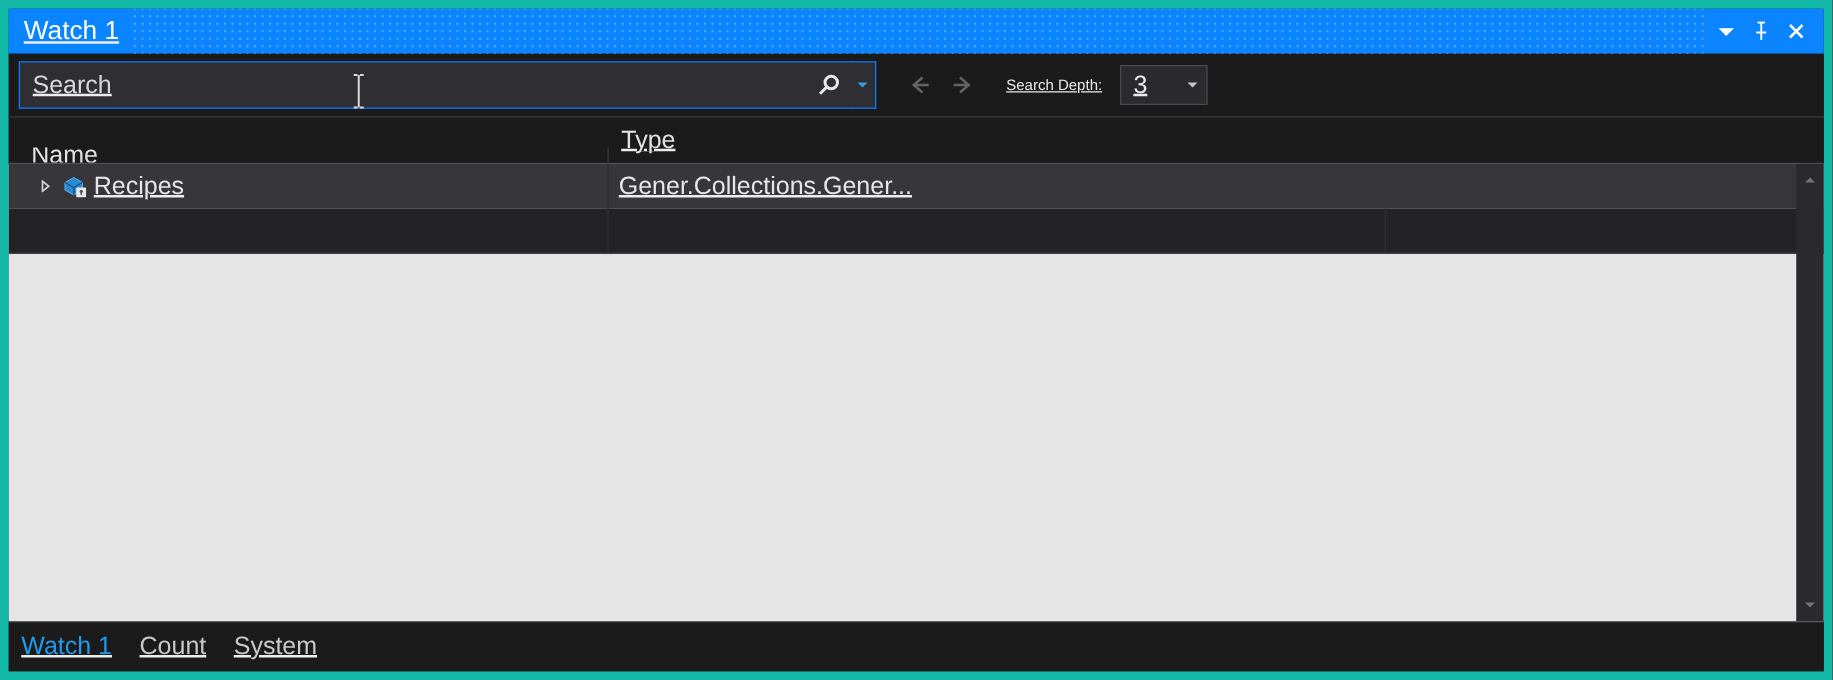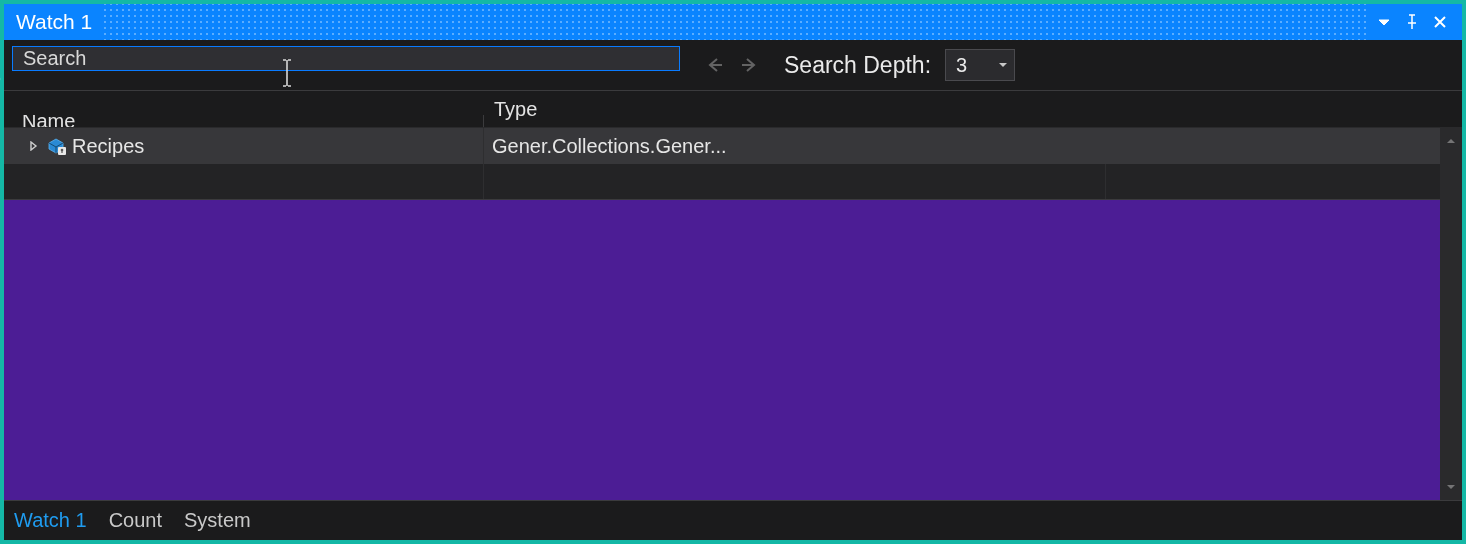--- a/index.html
+++ b/index.html
@@ -10,21 +10,22 @@
     background: #1b1b1c;
     color: #ededed;
     overflow: hidden;
     font-size: 20px;
   }
   .window {
     width: 100%;
     height: 100%;
     display: flex;
     flex-direction: column;
-    border: 4px solid #14b8a6;
+    border: 7px solid #14b8a6;
+    text-decoration: underline;
   }
   
   .titlebar {
     height: 36px;
     background: linear-gradient(#0a84ff,#0a84ff);
     background: #0a84ff;
     display: flex;
     align-items: center;
     padding: 0 8px 0 12px;
     color: #ffffff;
@@ -59,21 +60,20 @@
     background: #1b1b1c;
     display: flex;
     align-items: center;
     padding: 6px 8px;
     gap: 6px;
   }
   .search-wrap {
     display: flex;
     align-items: stretch;
     height: 38px;
-    flex-direction: column;
   }
   .search-input {
     width: 668px;
     background: #2f2f33;
     border: 1px solid #097bff;
     color: #ededed;
     font-size: 20px;
     padding: 0 40px 0 10px;
     outline: none;
     font-family: inherit;
@@ -107,21 +107,21 @@
     width: 30px;
     height: 30px;
     display: flex;
     align-items: center;
     justify-content: center;
     opacity: 0.35;
     cursor: default;
   }
   .depth-label {
     margin-left: 14px;
-    font-size: 23px;
+    font-size: 12px;
     color: #eaeaea;
   }
   .depth-select {
     margin-left: 8px;
     height: 32px;
     min-width: 70px;
     background: #2b2b2e;
     border: 1px solid #4a4a4e;
     display: flex;
     align-items: center;
@@ -149,21 +149,21 @@
     white-space: nowrap;
     text-overflow: ellipsis;
   }
   .col-name  { width: 480px; padding-left: 18px; margin-top: 24px;}
   .col-value { width: 622px; }
   .col-type  { flex: 1; border-right: none; }
 
   
   .grid-body {
     flex: 1;
-    background: #4c1d95;
+    background: #e5e5e5;
     position: relative;
     overflow: hidden;
   }
   .grid-row {
     height: 36px;
     display: flex;
     background: #37373a;
     color: #e6e6e6;
   }
   .grid-row.empty {

